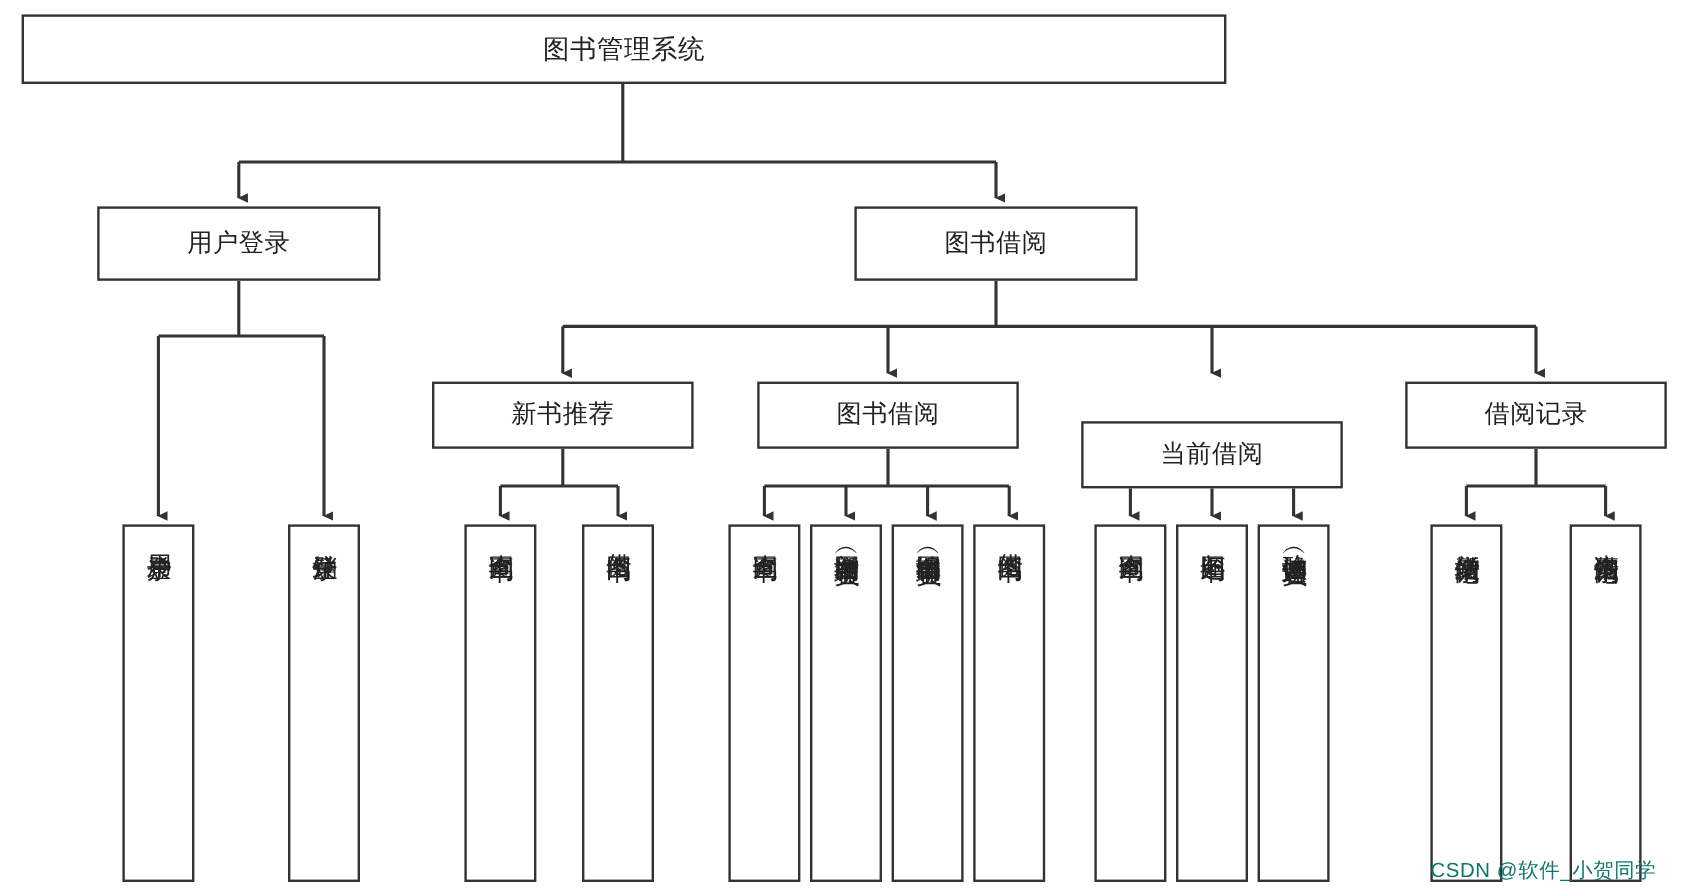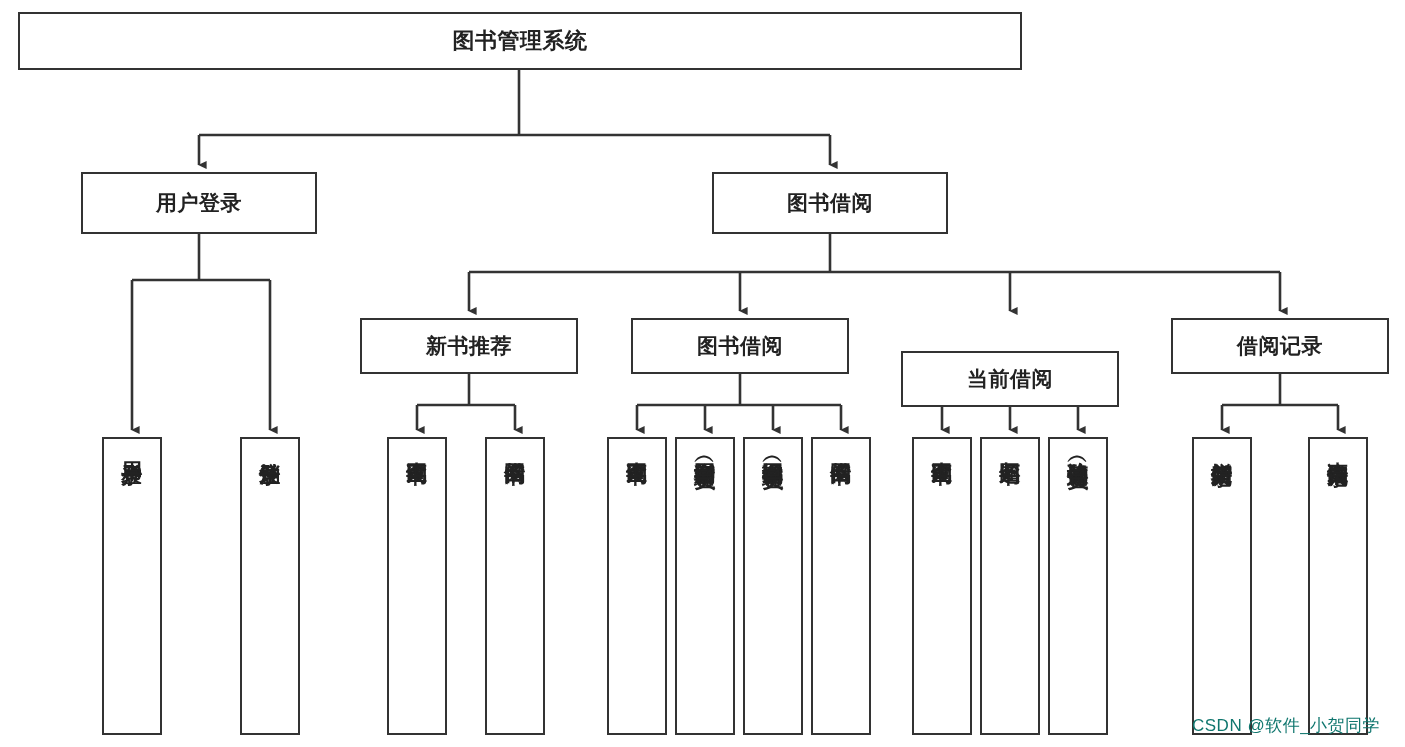--- a/index.html
+++ b/index.html
@@ -27,21 +27,20 @@
     pointer-events: none;
   }
   .node {
     position: absolute;
     box-sizing: border-box;
     background: #ffffff;
     border: 2px solid #333333;
     display: flex;
     align-items: center;
     justify-content: center;
-    font-weight: bold;
   }
   .node .label {
     color: #222222;
     font-size: 21px;
     line-height: 1.18;
     letter-spacing: 0.5px;
     white-space: nowrap;
     text-align: center;
   }
   .node.vertical {

